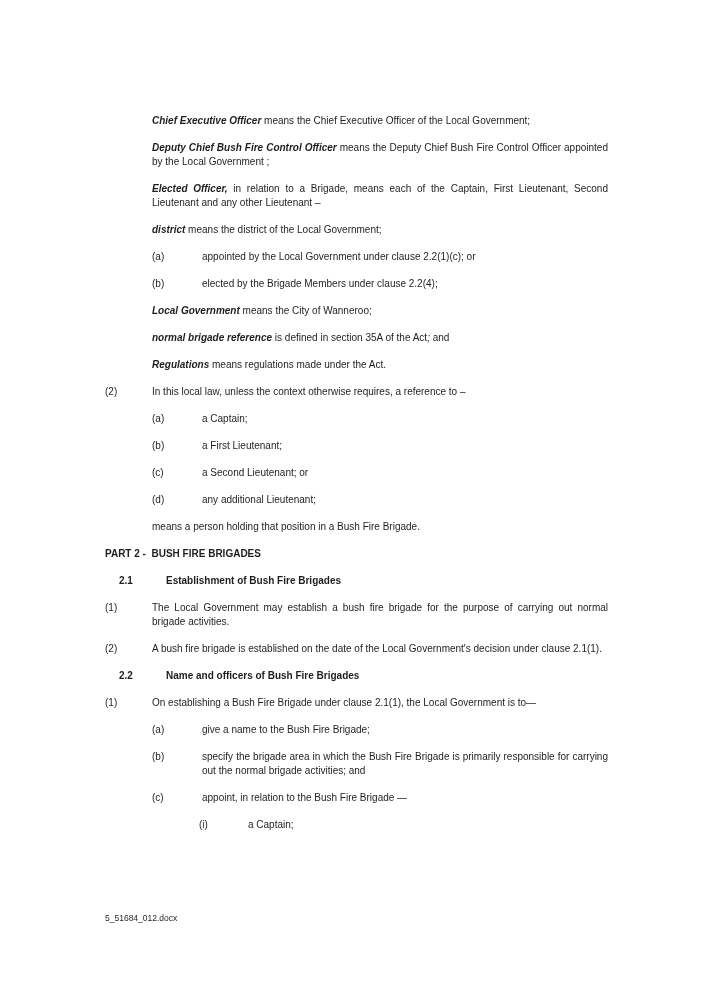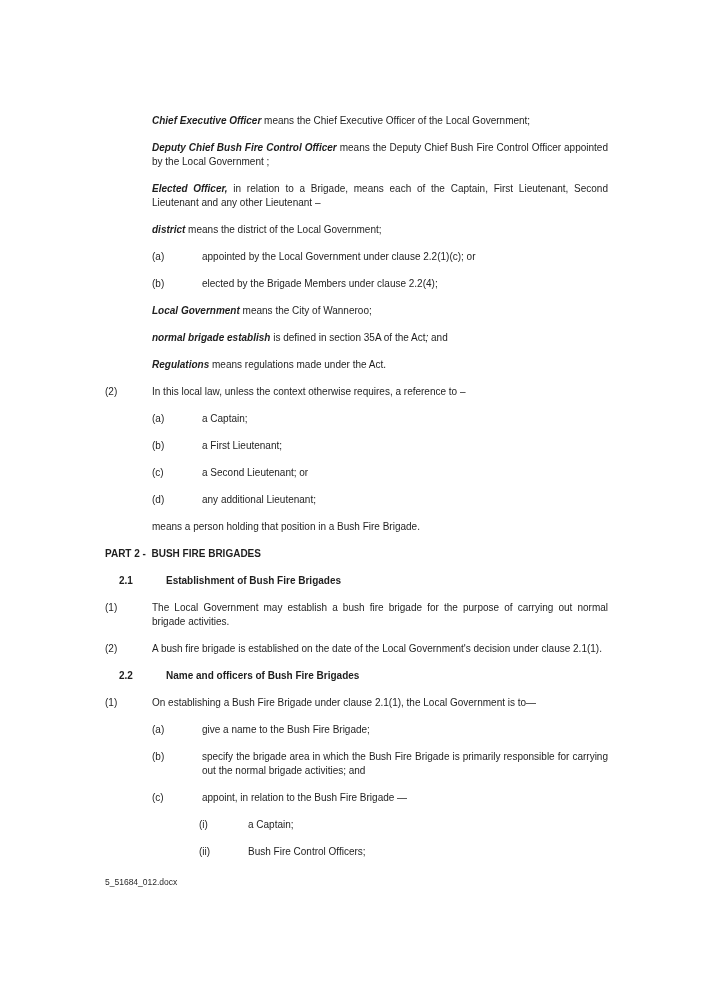--- a/index.html
+++ b/index.html
@@ -39,52 +39,51 @@
   .para.l3 .marker { position: absolute; left: 94px; top: 0; }
   
   .para.part { text-align: left; font-weight: bold; white-space: pre-wrap; }
   .para.section { font-weight: bold; margin-left: 14px; }
   
   .term { font-weight: bold; font-style: italic; }
   .ital { font-style: italic; }
   .doc-footer {
     position: absolute;
     left: 105px;
-    top: 877px;
+    top: 913px;
     font-size: 8.5px;
     line-height: 10px;
     color: #2a2a2a;
   }
 </style>
 </head>
 <body>
 
 <div class="page" style="background: rgb(255, 255, 255); color: rgb(30, 30, 30);">
   <div class="doc-body">
       <div class="para def"><span class="txt"><span class="term">Chief Executive Officer</span> means the Chief Executive Officer of the Local Government;</span></div>
       <div class="para def justify"><span class="txt"><span class="term">Deputy Chief Bush Fire Control Officer</span> means the Deputy Chief Bush Fire Control Officer appointed by the Local Government ;</span></div>
       <div class="para def justify"><span class="txt"><span class="term">Elected Officer,</span> in relation to a Brigade, means each of the Captain, First Lieutenant, Second Lieutenant and any other Lieutenant –</span></div>
       <div class="para def"><span class="txt"><span class="term">district</span> means the district of the Local Government;</span></div>
       <div class="para l2"><span class="marker">(a)</span><span class="txt">appointed by the Local Government under clause 2.2(1)(c); or</span></div>
       <div class="para l2"><span class="marker">(b)</span><span class="txt">elected by the Brigade Members under clause 2.2(4);</span></div>
       <div class="para def"><span class="txt"><span class="term">Local Government</span> means the City of Wanneroo;</span></div>
-      <div class="para def"><span class="txt"><span class="term">normal brigade establish</span> is defined in section 35A of the Act<span class="ital">;</span> and</span></div>
+      <div class="para def"><span class="txt"><span class="term">normal brigade reference</span> is defined in section 35A of the Act<span class="ital">;</span> and</span></div>
       <div class="para def"><span class="txt"><span class="term">Regulations</span> means regulations made under the Act.</span></div>
       <div class="para clause"><span class="marker">(2)</span><span class="txt">In this local law, unless the context otherwise requires, a reference to –</span></div>
       <div class="para l2"><span class="marker">(a)</span><span class="txt">a Captain;</span></div>
       <div class="para l2"><span class="marker">(b)</span><span class="txt">a First Lieutenant;</span></div>
       <div class="para l2"><span class="marker">(c)</span><span class="txt">a Second Lieutenant; or</span></div>
       <div class="para l2"><span class="marker">(d)</span><span class="txt">any additional Lieutenant;</span></div>
       <div class="para def"><span class="txt">means a person holding that position in a Bush Fire Brigade.</span></div>
       <div class="para part"><span class="txt">PART 2 -  BUSH FIRE BRIGADES</span></div>
       <div class="para section"><span class="marker">2.1</span><span class="txt">Establishment of Bush Fire Brigades</span></div>
       <div class="para clause justify"><span class="marker">(1)</span><span class="txt">The Local Government may establish a bush fire brigade for the purpose of carrying out normal brigade activities.</span></div>
       <div class="para clause justify"><span class="marker">(2)</span><span class="txt">A bush fire brigade is established on the date of the Local Government's decision under clause 2.1(1).</span></div>
       <div class="para section"><span class="marker">2.2</span><span class="txt">Name and officers of Bush Fire Brigades</span></div>
       <div class="para clause"><span class="marker">(1)</span><span class="txt">On establishing a Bush Fire Brigade under clause 2.1(1), the Local Government is to—</span></div>
       <div class="para l2"><span class="marker">(a)</span><span class="txt">give a name to the Bush Fire Brigade;</span></div>
       <div class="para l2 justify"><span class="marker">(b)</span><span class="txt">specify the brigade area in which the Bush Fire Brigade is primarily responsible for carrying out the normal brigade activities; and</span></div>
       <div class="para l2"><span class="marker">(c)</span><span class="txt">appoint, in relation to the Bush Fire Brigade —</span></div>
       <div class="para l3"><span class="marker">(i)</span><span class="txt">a Captain;</span></div>
-      <div class="para l3"><span class="marker">(ii)</span><span class="txt">Bush Fire Control Officers;</span></div>
     </div>
   <div class="doc-footer">5_51684_012.docx</div>
 </div>
 
 </body></html>

